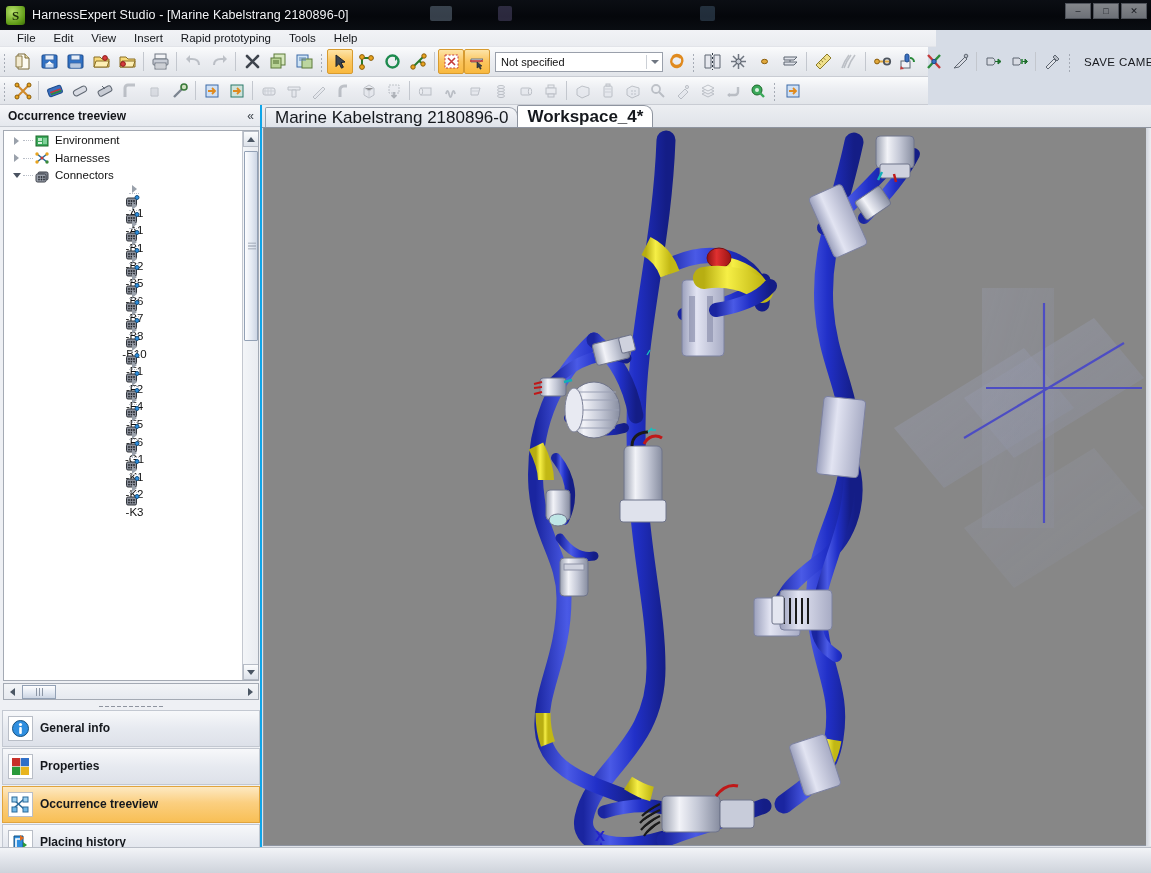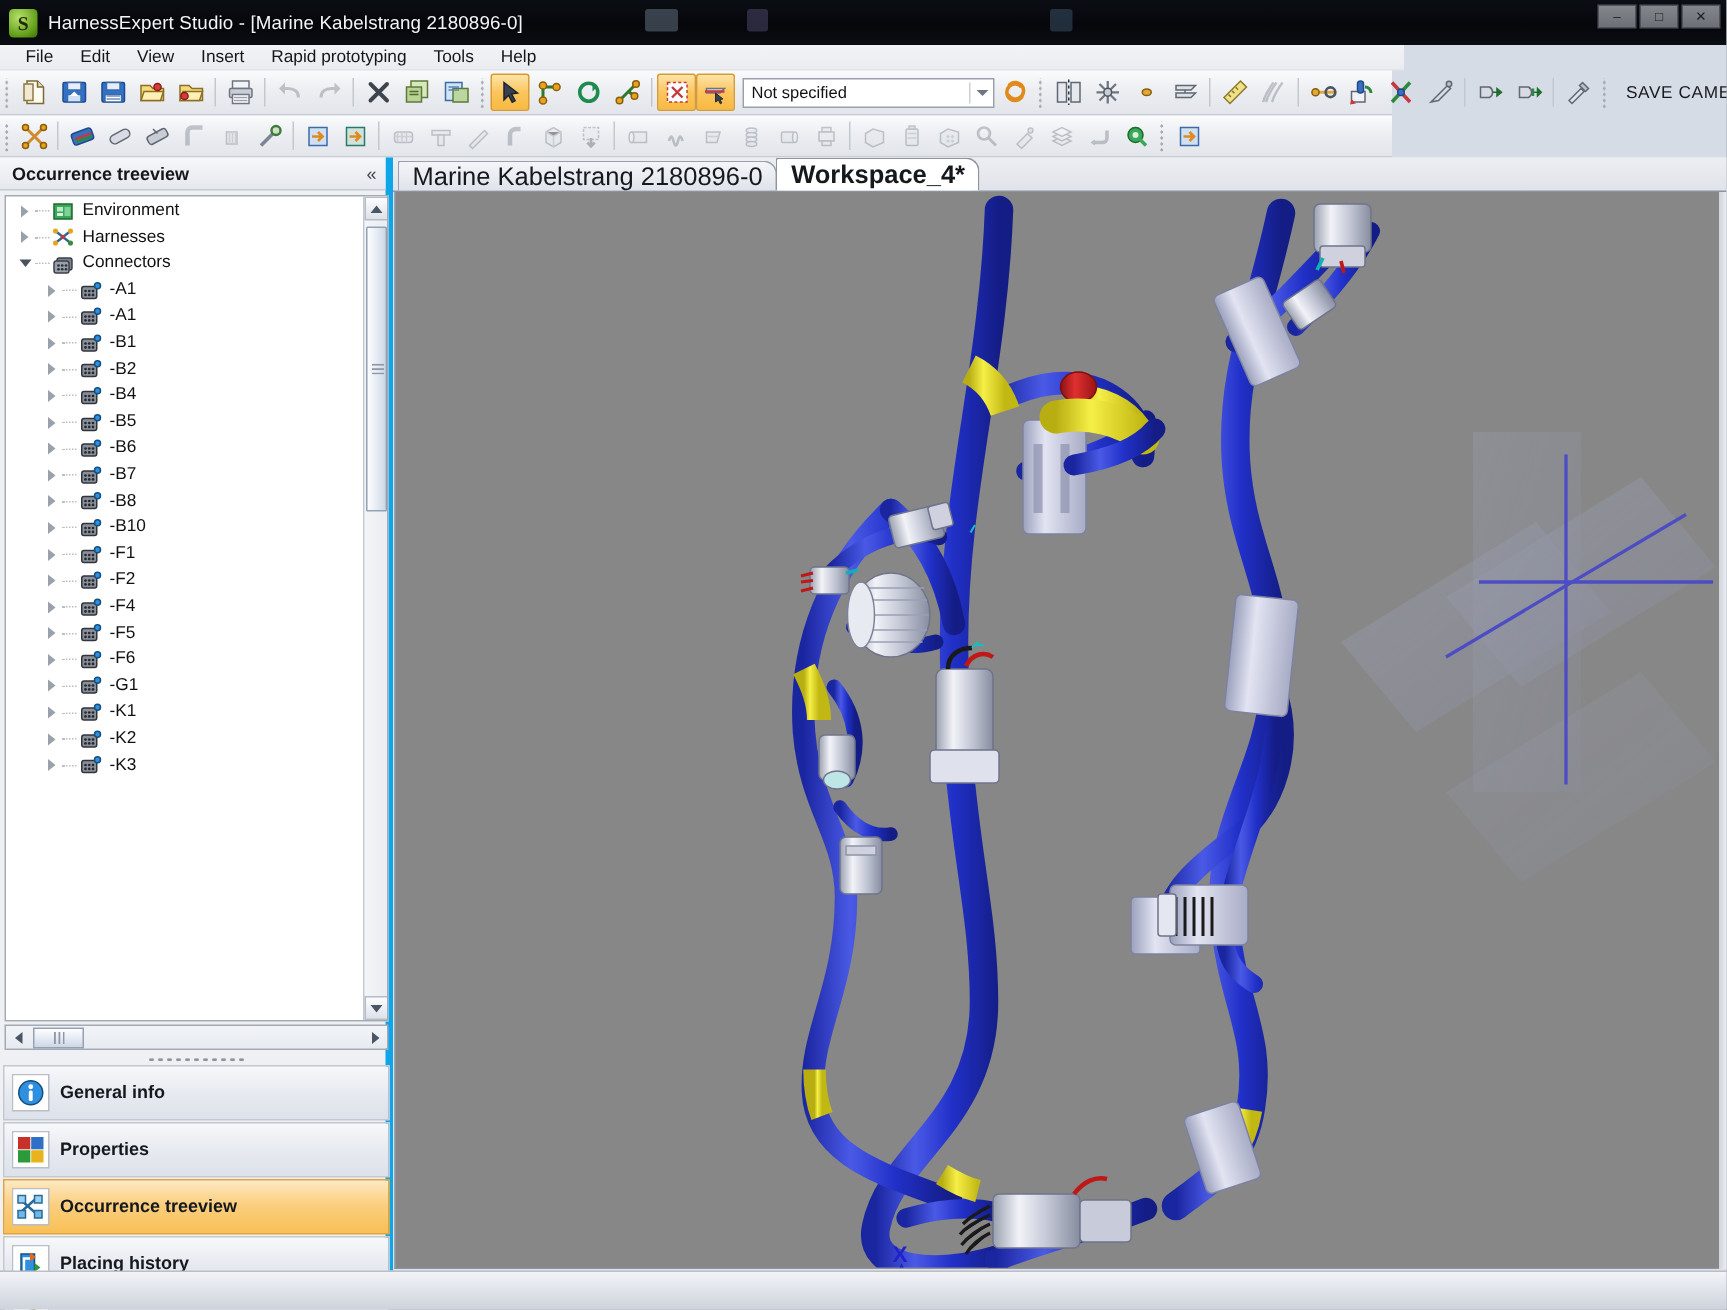--- a/index.html
+++ b/index.html
@@ -100,42 +100,42 @@
   .combo .cb-sep{ position:absolute; right:15px; top:2px; bottom:2px; width:1px; background:#ccd0d6; }
 
   .savecam{
     margin-left:5px; font-size:11.5px; color:#181a1f; white-space:nowrap;
     letter-spacing:.4px; padding:0 4px;
   }
 
   
   .leftpanel{
     position:absolute; left:0; top:105px; width:262px; height:742px;
-    background:#eef0f4; border-right:5px solid #0ea5e9;
+    background:#eef0f4; border-right:2px solid #0ea5e9;
   }
   .panel-head{
     height:22px; width:100%;
     background:linear-gradient(180deg,#f6f7f9,#e5e8ee);
     border-bottom:1px solid #c6cad1;
     display:flex; align-items:center; justify-content:space-between;
     padding:0 6px 0 8px;
   }
   .panel-head .ph-title{ font-size:12px; font-weight:bold; color:#14161a; }
   .panel-head .ph-collapse{ font-size:12px; color:#3a4048; cursor:default; }
 
   .treebox{
     position:absolute; left:3px; top:25px; width:256px; height:551px;
     background:#fff; border:1px solid #a4aab4; overflow:hidden;
   }
   .tree{ position:absolute; left:0; top:1px; right:17px; }
   .trow{
     height:17.6px; display:flex; align-items:center; font-size:11.5px; color:#111;
     white-space:nowrap; cursor:default; padding-left:6px;
   }
-  .trow.lvl2{ padding-left:24px; }
+  .trow.lvl2{ padding-left:24px;flex-direction:column; }
   .tw{ width:13px; flex:none; display:flex; align-items:center; justify-content:center; }
   .twist{
     width:0;height:0;border-top:4px solid transparent;border-bottom:4px solid transparent;
     border-left:5px solid #9aa1ab;
   }
   .twist.open{
     border-left:4px solid transparent;border-right:4px solid transparent;
     border-top:5px solid #4a5260; border-bottom:0;
   }
   .tdots{ width:10px; flex:none; height:1px; border-top:1px dotted #b9bec7; margin-right:1px; }
@@ -848,39 +848,20 @@
                 <circle cx="4" cy="7" r=".9" fill="#24282e"></circle>
                 <circle cx="6.5" cy="7" r=".9" fill="#24282e"></circle>
                 <circle cx="9" cy="7" r=".9" fill="#24282e"></circle>
                 <circle cx="4" cy="9.6" r=".9" fill="#24282e"></circle>
                 <circle cx="6.5" cy="9.6" r=".9" fill="#24282e"></circle>
                 <circle cx="9" cy="9.6" r=".9" fill="#24282e"></circle>
                 <circle cx="12" cy="3.5" r="2" fill="#2f8fe0" stroke="#14507f"></circle>
               </svg>
             </span>
             <span class="tlabel">-B2</span>
-          </div>
-          <div class="trow lvl2">
-            <span class="tw">
-              <span class="twist"></span>
-            </span>
-            <span class="tdots"></span>
-            <span class="ticon">
-              <svg width="15" height="14" viewBox="0 0 15 14">
-                <rect x="1.5" y="4" width="10" height="8" rx="1.5" fill="#8a8f9a" stroke="#30343b"></rect>
-                <circle cx="4" cy="7" r=".9" fill="#24282e"></circle>
-                <circle cx="6.5" cy="7" r=".9" fill="#24282e"></circle>
-                <circle cx="9" cy="7" r=".9" fill="#24282e"></circle>
-                <circle cx="4" cy="9.6" r=".9" fill="#24282e"></circle>
-                <circle cx="6.5" cy="9.6" r=".9" fill="#24282e"></circle>
-                <circle cx="9" cy="9.6" r=".9" fill="#24282e"></circle>
-                <circle cx="12" cy="3.5" r="2" fill="#2f8fe0" stroke="#14507f"></circle>
-              </svg>
-            </span>
-            <span class="tlabel">-B4</span>
           </div>
           <div class="trow lvl2">
             <span class="tw">
               <span class="twist"></span>
             </span>
             <span class="tdots"></span>
             <span class="ticon">
               <svg width="15" height="14" viewBox="0 0 15 14">
                 <rect x="1.5" y="4" width="10" height="8" rx="1.5" fill="#8a8f9a" stroke="#30343b"></rect>
                 <circle cx="4" cy="7" r=".9" fill="#24282e"></circle>

